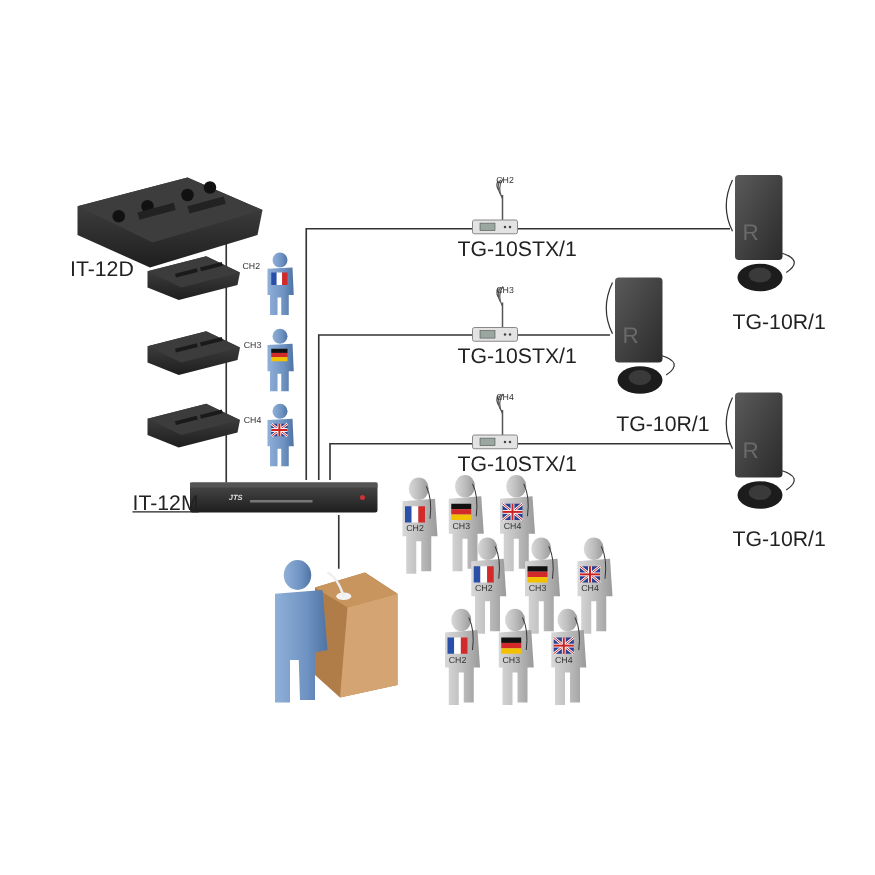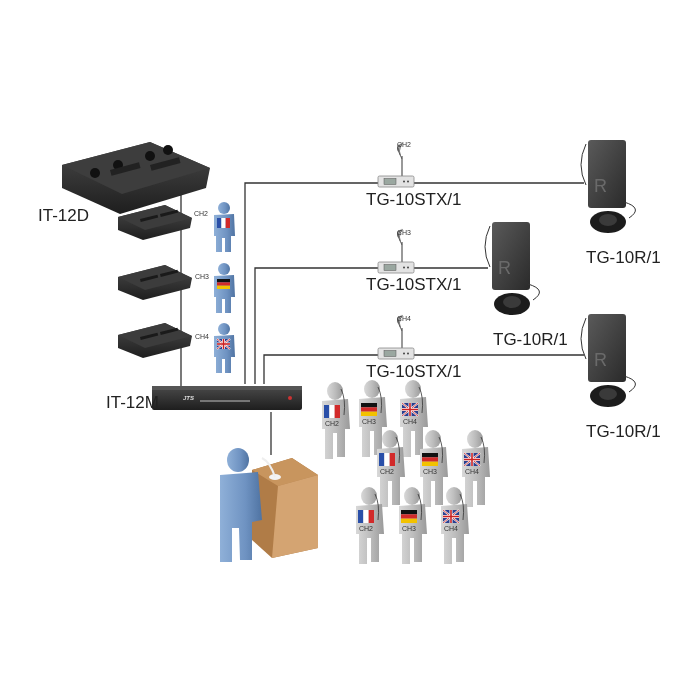--- a/index.html
+++ b/index.html
@@ -307,22 +307,22 @@
             <rect x="449.5" y="510" width="3" height="13" fill="#fff"></rect>
             <rect x="443" y="515" width="16" height="3" fill="#fff"></rect>
             <rect x="450.2" y="510" width="1.6" height="13" fill="#c22"></rect>
             <rect x="443" y="515.7" width="16" height="1.6" fill="#c22"></rect>
           </g>
         </g>
       </g>
   </svg>
 
   
-  <div class="lbl lbl-big" style="left:38px;top:206px;">IT-12D</div>
-  <div class="lbl lbl-big" style="left:106px;top:393px;">IT-12M</div>
+  <div class="lbl lbl-big" style="left:56px;top:206px;">IT-12D</div>
+  <div class="lbl lbl-big" style="left:106px;top:393px;text-decoration:underline;">IT-12M</div>
 
   <div class="lbl lbl-small" style="left:194px;top:210px;">CH2</div>
   <div class="lbl lbl-small" style="left:195px;top:273px;">CH3</div>
   <div class="lbl lbl-small" style="left:195px;top:333px;">CH4</div>
 
   <div class="lbl lbl-small" style="left:397px;top:141px;">CH2</div>
   <div class="lbl lbl-small" style="left:397px;top:229px;">CH3</div>
   <div class="lbl lbl-small" style="left:397px;top:315px;">CH4</div>
 
   <div class="lbl lbl-big" style="left:366px;top:190px;">TG-10STX/1</div>

